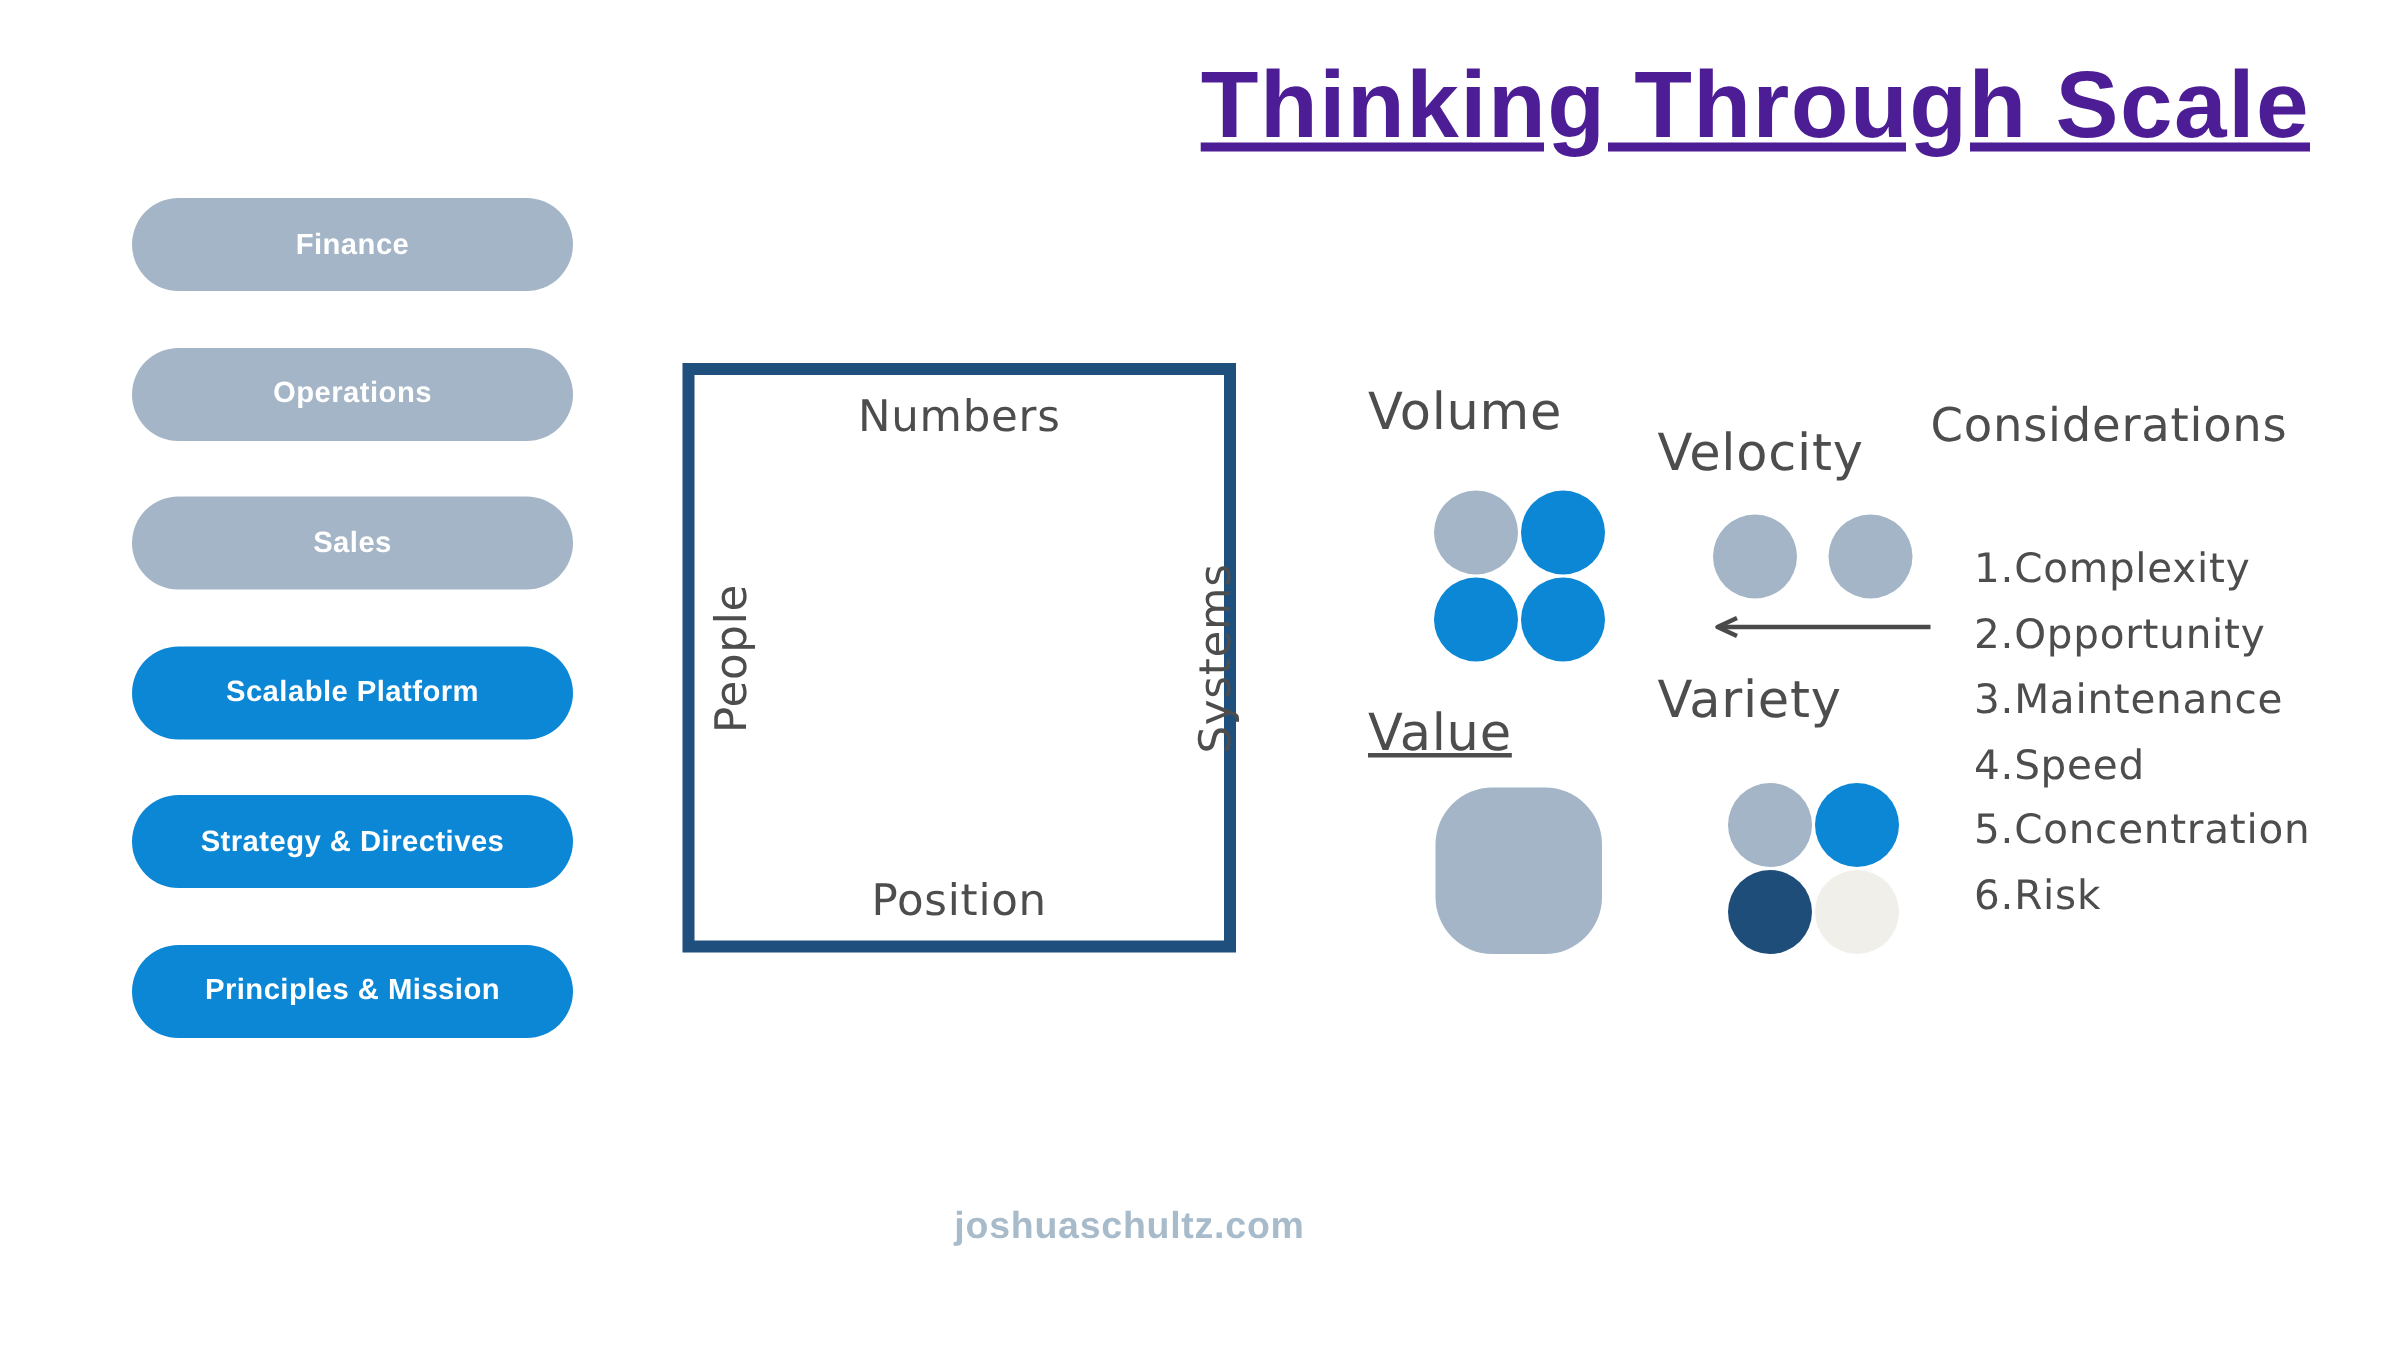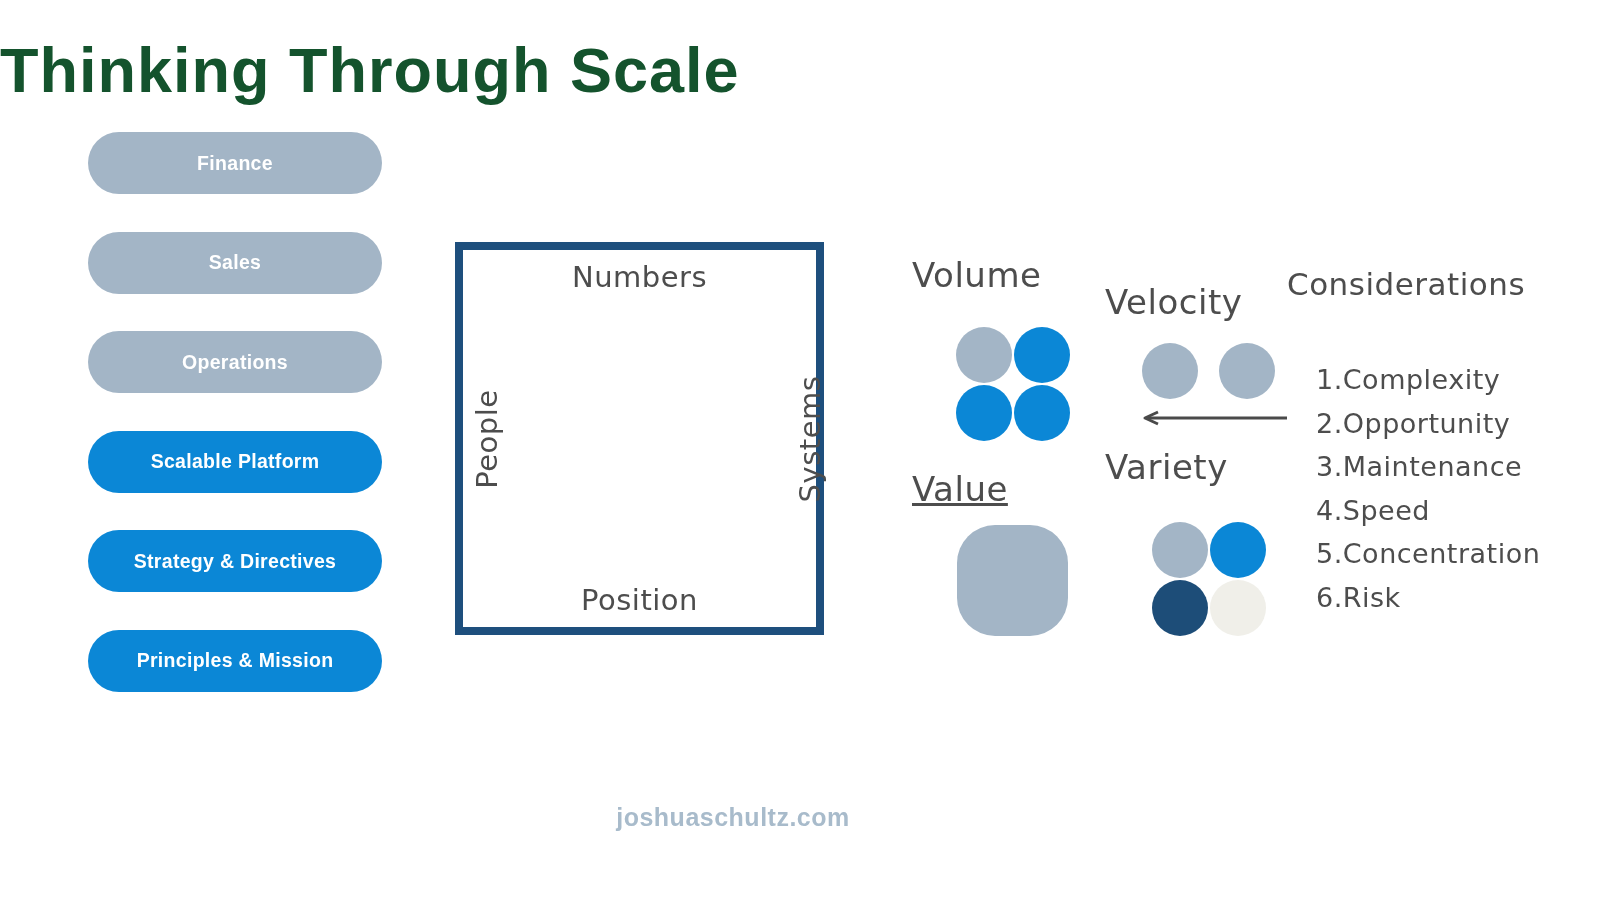--- a/index.html
+++ b/index.html
@@ -4,22 +4,22 @@
 <style>
   html,body{margin:0;padding:0;}
   body{
     width:1600px;height:900px;background:#ffffff;position:relative;overflow:hidden;
     font-family:"Liberation Sans", sans-serif;
   }
 
   
   .title{
     position:absolute;top:34px;left:0;width:1540px;margin:0;
-    text-align:left;font-size:63px;font-weight:800;color:#14532d;
-    letter-spacing:1px;font-family:"Liberation Sans", sans-serif;
+    text-align:right;font-size:63px;font-weight:800;color:#4c1d95;
+    letter-spacing:1px;font-family:"Liberation Sans", sans-serif;text-decoration:underline;
   }
 
   
   .pills{position:absolute;left:88px;top:132px;}
   .pill{
     width:294px;height:62px;border-radius:31px;margin-bottom:37.5px;
     display:flex;align-items:center;justify-content:center;
   }
   .pill span{color:#ffffff;font-weight:700;font-size:19.5px;letter-spacing:.3px;}
 
@@ -49,40 +49,40 @@
 
   
   .cons-title{position:absolute;left:1287px;top:266px;font-size:31px;}
   .cons-list{
     position:absolute;left:1316px;top:358px;margin:0;padding:0;list-style:none;
     font-size:27px;line-height:43.5px;
   }
 
   
   .footer{
-    position:absolute;left:435px;top:803px;width:596px;text-align:center;
+    position:absolute;left:455px;top:803px;width:596px;text-align:center;
     font-size:25px;font-weight:700;color:#a8bbcb;letter-spacing:.5px;
   }
 </style>
 </head>
 <body>
 
 <div>
 
   <h1 class="title">Thinking Through Scale</h1>
 
   <div class="pills">
     <div class="pill" style="background: rgb(163, 181, 198);">
       <span>Finance</span>
     </div>
     <div class="pill" style="background: rgb(163, 181, 198);">
-      <span>Sales</span>
+      <span>Operations</span>
     </div>
     <div class="pill" style="background: rgb(163, 181, 198);">
-      <span>Operations</span>
+      <span>Sales</span>
     </div>
     <div class="pill" style="background: rgb(11, 135, 214);">
       <span>Scalable Platform</span>
     </div>
     <div class="pill" style="background: rgb(11, 135, 214);">
       <span>Strategy &amp; Directives</span>
     </div>
     <div class="pill" style="background: rgb(11, 135, 214);">
       <span>Principles &amp; Mission</span>
     </div>

